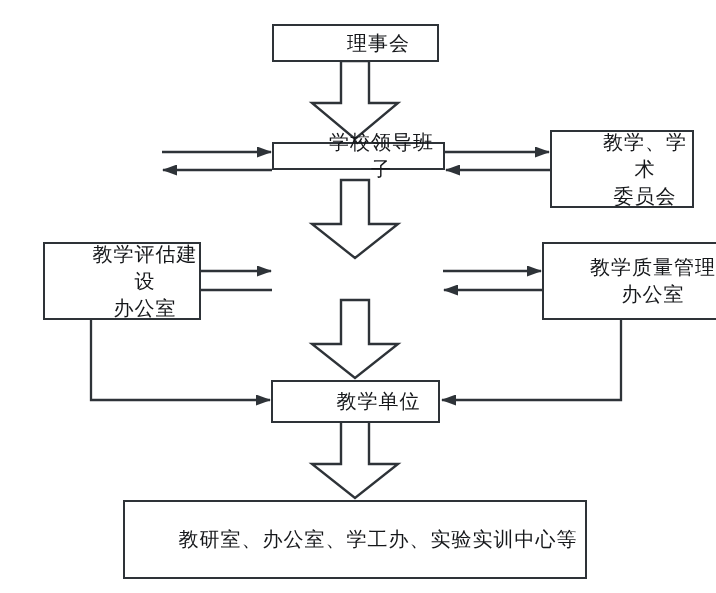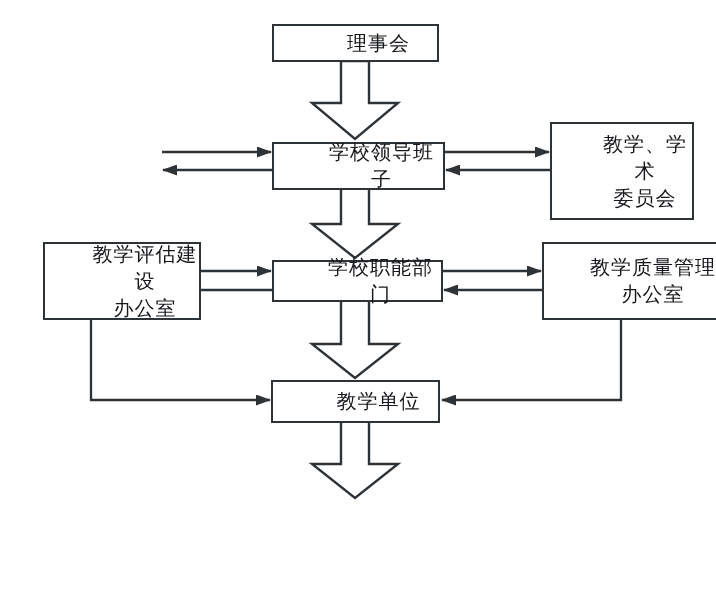--- a/index.html
+++ b/index.html
@@ -22,22 +22,22 @@
     text-align:center;
     white-space:pre-line;
     font-size:20px;
     line-height:27px;
     letter-spacing:1px;
     color:#15171a;
     padding-left:46px;
   }
   .node.board           {left:272px; top:24px;  width:167px; height:38px;}
   .node.staff-congress  {left:20px;  top:120px; width:142px; height:82px;}
-  .node.leadership      {left:272px; top:142px; width:173px; height:48px;}
-  .node.academic-comm   {left:550px; top:122px; width:144px; height:98px;}
+  .node.leadership      {left:272px; top:142px; width:173px; height:28px;}
+  .node.academic-comm   {left:550px; top:130px; width:144px; height:78px;}
   .node.eval-office     {left:12px;  top:242px; width:158px; height:78px;margin-left:31px;}
   .node.functional      {left:272px; top:260px; width:171px; height:42px;}
   .node.quality-office  {left:542px; top:242px; width:176px; height:78px;}
   .node.teaching-units  {left:271px; top:380px; width:169px; height:43px;}
   .node.sub-units       {left:123px; top:500px; width:464px; height:79px;}
 </style>
 </head>
 <body>
 
 <div class="canvas">
@@ -74,21 +74,21 @@
 
 
   <div class="node leadership">学校领导班子</div>
 
   <div class="node academic-comm">教学、学术
 委员会</div>
 
   <div class="node eval-office">教学评估建设
 办公室</div>
 
-  <div class="node functional">学校职能部门</div>
 
   <div class="node quality-office">教学质量管理
 办公室</div>
 
   <div class="node teaching-units">教学单位</div>
 
+  <div class="node sub-units">教研室、办公室、学工办、实验实训中心等</div>
 
 </div>
 
 </body></html>

